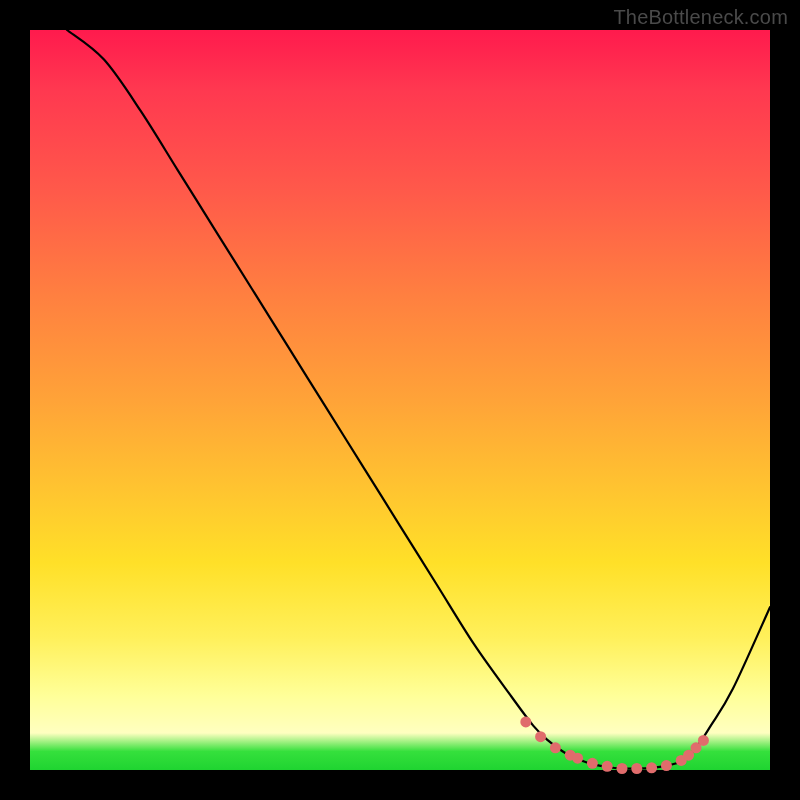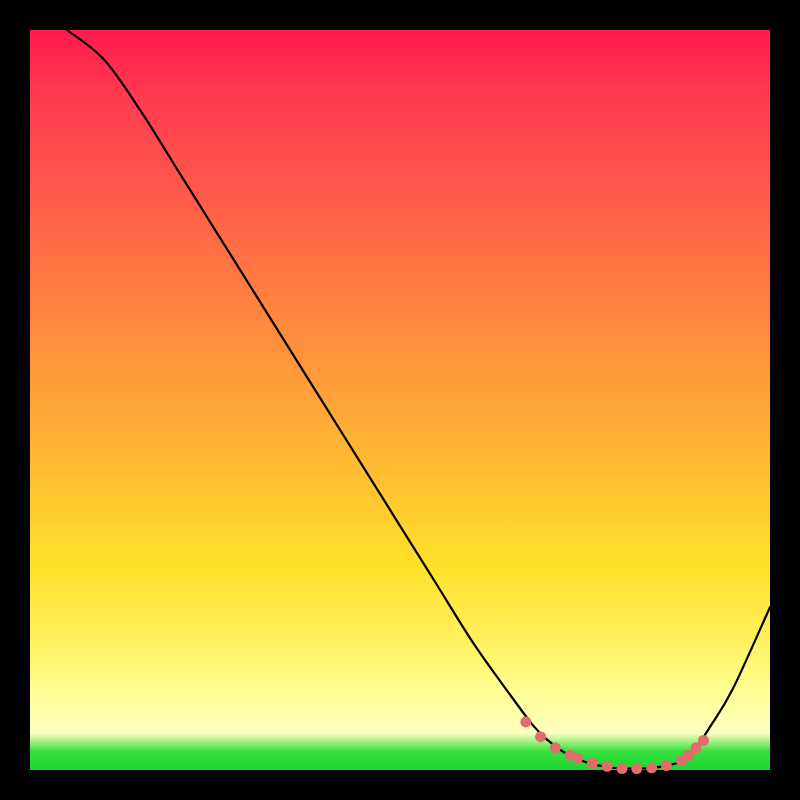--- a/index.html
+++ b/index.html
@@ -59,20 +59,21 @@
     width: 740px;
     height: 740px;
     overflow: visible;
   }
 </style>
 </head>
 <body>
 
 <div class="frame">
 
+  <div class="watermark">TheBottleneck.com</div>
 
   <div class="plot">
     <svg class="curve" viewBox="0 0 740 740" preserveAspectRatio="none">
       <path id="curvePath" fill="none" stroke="#000000" stroke-width="2.2" stroke-linejoin="round" stroke-linecap="round" d="M 37.0 0.0 C 43.2 4.9, 61.7 16.0, 74.0 29.6 C 86.3 43.2, 98.7 62.9, 111.0 81.4 C 123.3 99.9, 135.7 120.9, 148.0 140.6 C 160.3 160.3, 172.7 180.1, 185.0 199.8 C 197.3 219.5, 209.7 239.3, 222.0 259.0 C 234.3 278.7, 246.7 298.5, 259.0 318.2 C 271.3 337.9, 283.7 357.7, 296.0 377.4 C 308.3 397.1, 320.7 416.9, 333.0 436.6 C 345.3 456.3, 357.7 476.1, 370.0 495.8 C 382.3 515.5, 394.7 535.3, 407.0 555.0 C 419.3 574.7, 431.7 595.7, 444.0 614.2 C 456.3 632.7, 471.1 652.4, 481.0 666.0 C 490.9 679.6, 497.0 688.2, 503.2 695.6 C 509.4 703.0, 513.1 706.1, 518.0 710.4 C 522.9 714.7, 527.9 718.4, 532.8 721.5 C 537.7 724.6, 542.7 726.8, 547.6 728.9 C 552.5 731.0, 557.5 732.7, 562.4 734.1 C 567.3 735.4, 572.3 736.3, 577.2 737.0 C 582.1 737.8, 587.1 738.3, 592.0 738.5 C 596.9 738.8, 601.9 738.6, 606.8 738.5 C 611.7 738.4, 616.7 738.3, 621.6 737.8 C 626.5 737.3, 631.5 736.7, 636.4 735.6 C 641.3 734.4, 646.3 734.1, 651.2 731.1 C 656.1 728.2, 661.1 723.7, 666.0 717.8 C 670.9 711.9, 674.6 705.5, 680.8 695.6 C 687.0 685.7, 693.1 678.3, 703.0 658.6 C 712.9 638.9, 733.8 590.8, 740.0 577.2"></path>
       <g id="markerGroup">
           <circle cx="495.8" cy="691.9" r="5.5" fill="#e06c6c"></circle>
           <circle cx="510.6" cy="706.7" r="5.5" fill="#e06c6c"></circle>
           <circle cx="525.4" cy="717.8" r="5.5" fill="#e06c6c"></circle>
           <circle cx="540.2" cy="725.2" r="5.5" fill="#e06c6c"></circle>
           <circle cx="547.6" cy="728.2" r="5.5" fill="#e06c6c"></circle>

